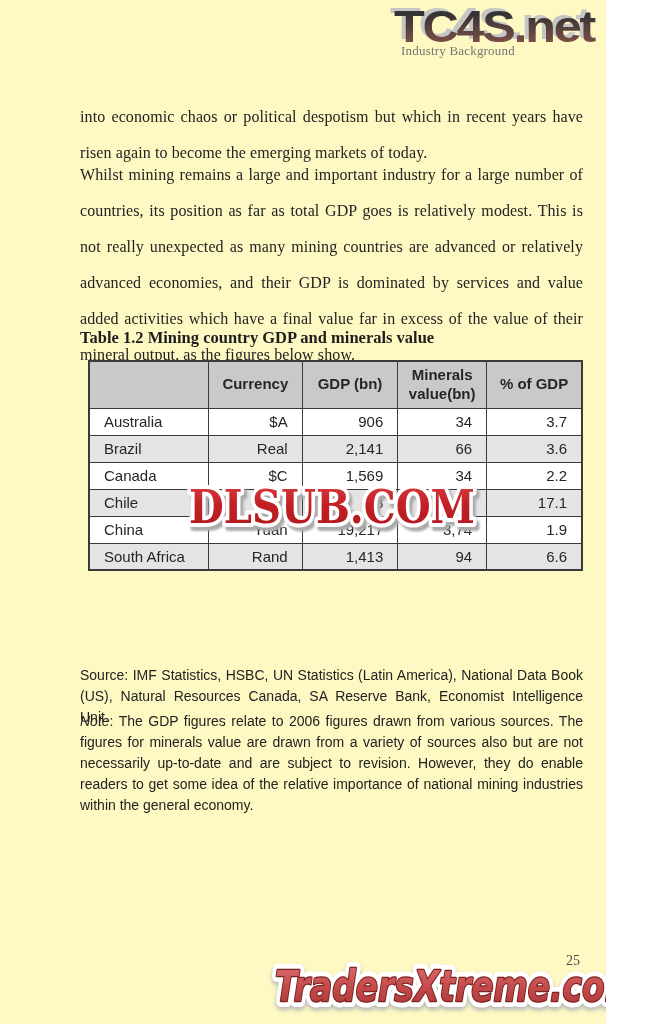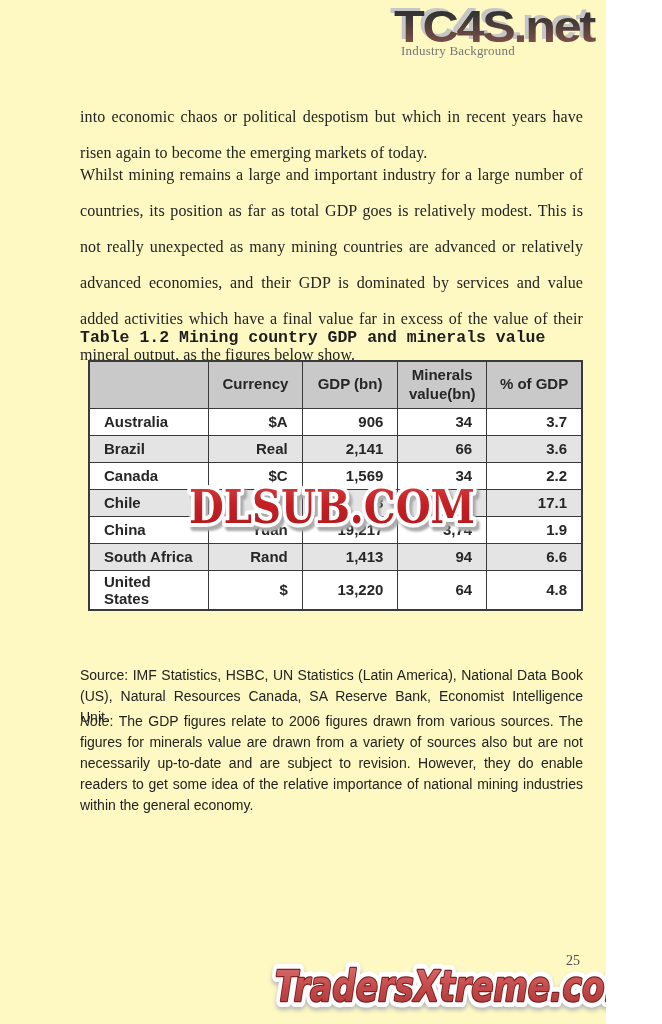--- a/index.html
+++ b/index.html
@@ -45,21 +45,21 @@
     letter-spacing: 0.1px;
   }
   .p1 { top: 99px; }
   .p2 { top: 157px; }
 
   
   .table-title {
     position: absolute;
     left: 80px;
     top: 328px;
-    font-family: Liberation Mono, monospace;
+    font-family: Liberation Serif, serif;
     font-weight: bold;
     font-size: 16.5px;
     color: #1d1d1d;
   }
   .gdp-table {
     position: absolute;
     left: 88px;
     top: 360px;
     width: 495px;
     border-collapse: collapse;
@@ -72,21 +72,21 @@
   .gdp-table thead th {
     background: #c9c9c9;
     font-weight: bold;
     font-size: 15px;
     height: 47px;
     text-align: center;
     vertical-align: middle;
     line-height: 1.25;
     padding: 2px 4px;
   }
-  .gdp-table tbody td { height: 27px; padding: 2px 14px; font-weight: bold; }
+  .gdp-table tbody td { height: 27px; padding: 2px 14px; }
   .gdp-table tbody tr:nth-child(even) td { background: #e4e4e4; }
   .gdp-table tbody tr:nth-child(odd) td { background: #ffffff; }
   .gdp-table td.c-name { text-align: left; }
   .gdp-table td.c-num { text-align: right; }
   .col-country { width: 120px; }
   .col-currency { width: 94px; }
   .col-gdp { width: 96px; }
   .col-minerals { width: 89px; }
   .col-pct { width: 96px; }
 
@@ -226,27 +226,20 @@
         <td class="c-num">3,74</td>
         <td class="c-num">1.9</td>
       </tr>
       <tr>
         <td class="c-name">South Africa</td>
         <td class="c-num">Rand</td>
         <td class="c-num">1,413</td>
         <td class="c-num">94</td>
         <td class="c-num">6.6</td>
       </tr>
-      <tr>
-        <td class="c-name">United States</td>
-        <td class="c-num">$</td>
-        <td class="c-num">13,220</td>
-        <td class="c-num">64</td>
-        <td class="c-num">4.8</td>
-      </tr>
     </tbody>
   </table>
 
   <div class="wm-dlsub">
     <svg width="300" height="64" viewBox="0 0 300 64">
       <defs>
         <linearGradient id="dlsubGrad" x1="0" y1="0" x2="0" y2="1">
           <stop offset="0" stop-color="#d94040"></stop>
           <stop offset="0.45" stop-color="#c32025"></stop>
           <stop offset="1" stop-color="#ad181d"></stop>

